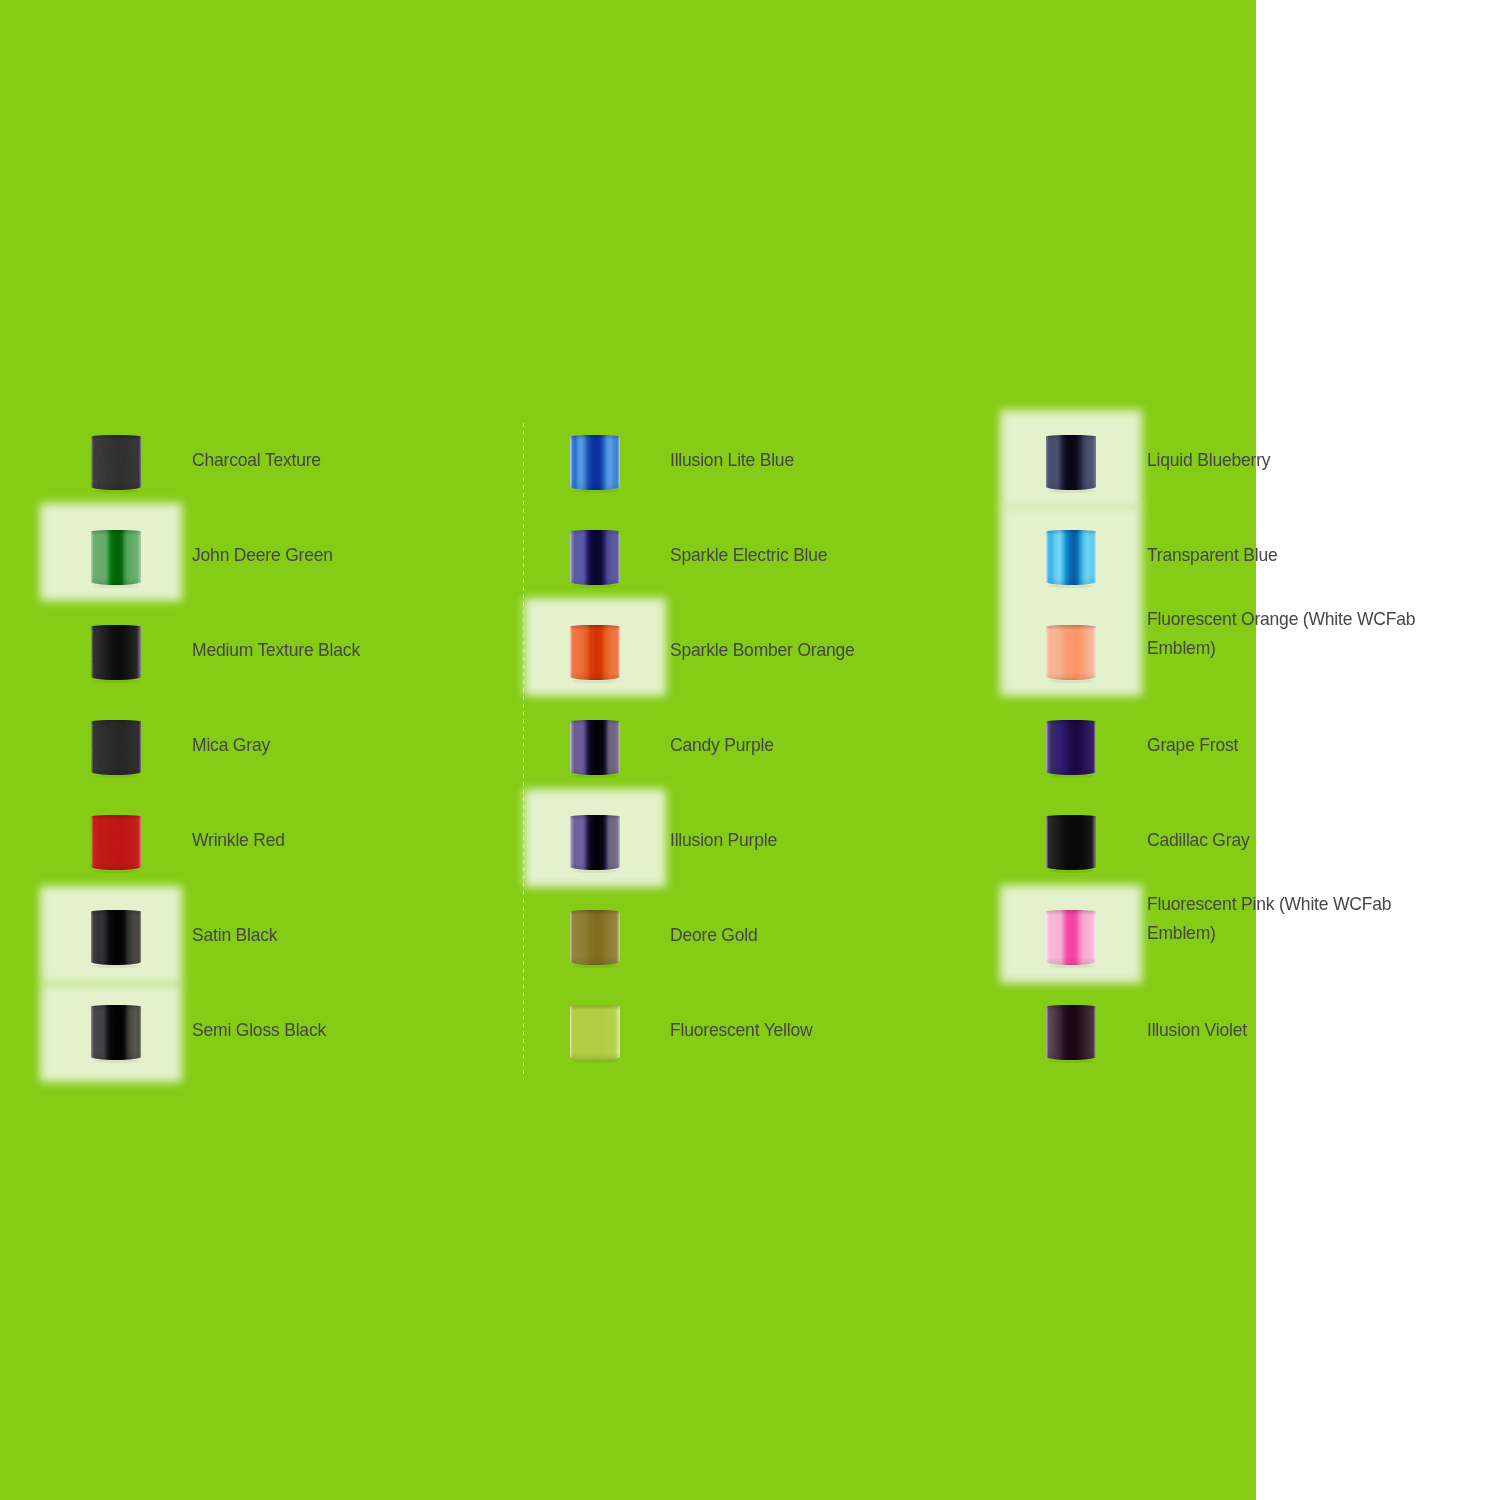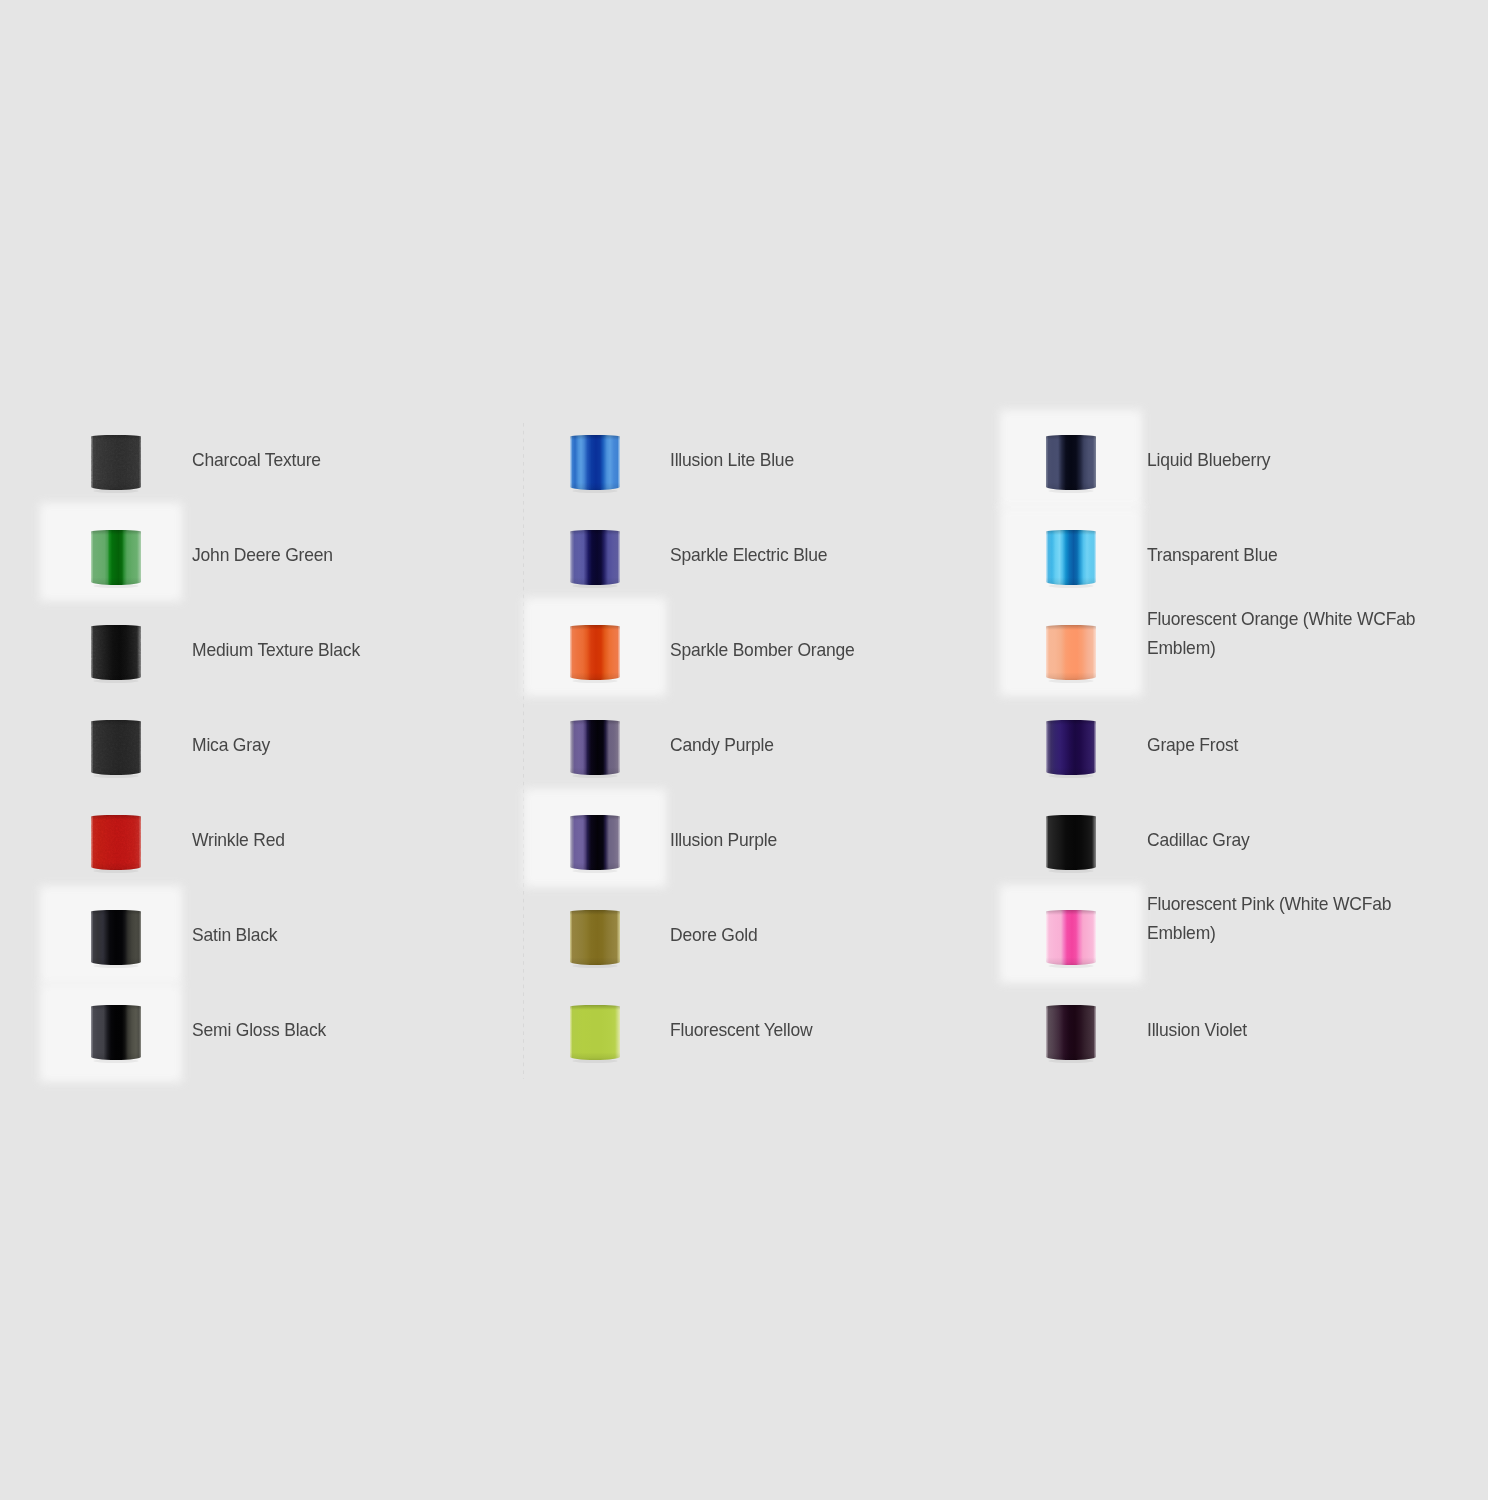--- a/index.html
+++ b/index.html
@@ -1,21 +1,21 @@
 <!DOCTYPE html>
 <html><head>
 <meta charset="utf-8">
 <title>Powder Coat Color Chart</title>
 <style>
   html,body{margin:0;padding:0;}
   body{
     width:1500px;height:1500px;background:#ffffff;
     font-family:"Liberation Sans",sans-serif;overflow:hidden;
   }
-  #sheet{position:absolute;left:0;top:0;width:1488px;height:1500px;background:#e5e5e5;}
+  #sheet{position:absolute;left:0;top:0;width:1256px;height:1500px;background:#84cc16;}
 
   .swatch-row{position:absolute;left:0;top:0;}
 
   .swatch{position:absolute;}
   .swatch svg{display:block;overflow:visible;filter:blur(0.45px);}
 
   .label{
     position:absolute;
     color:#464646;
     font-size:18.2px;

